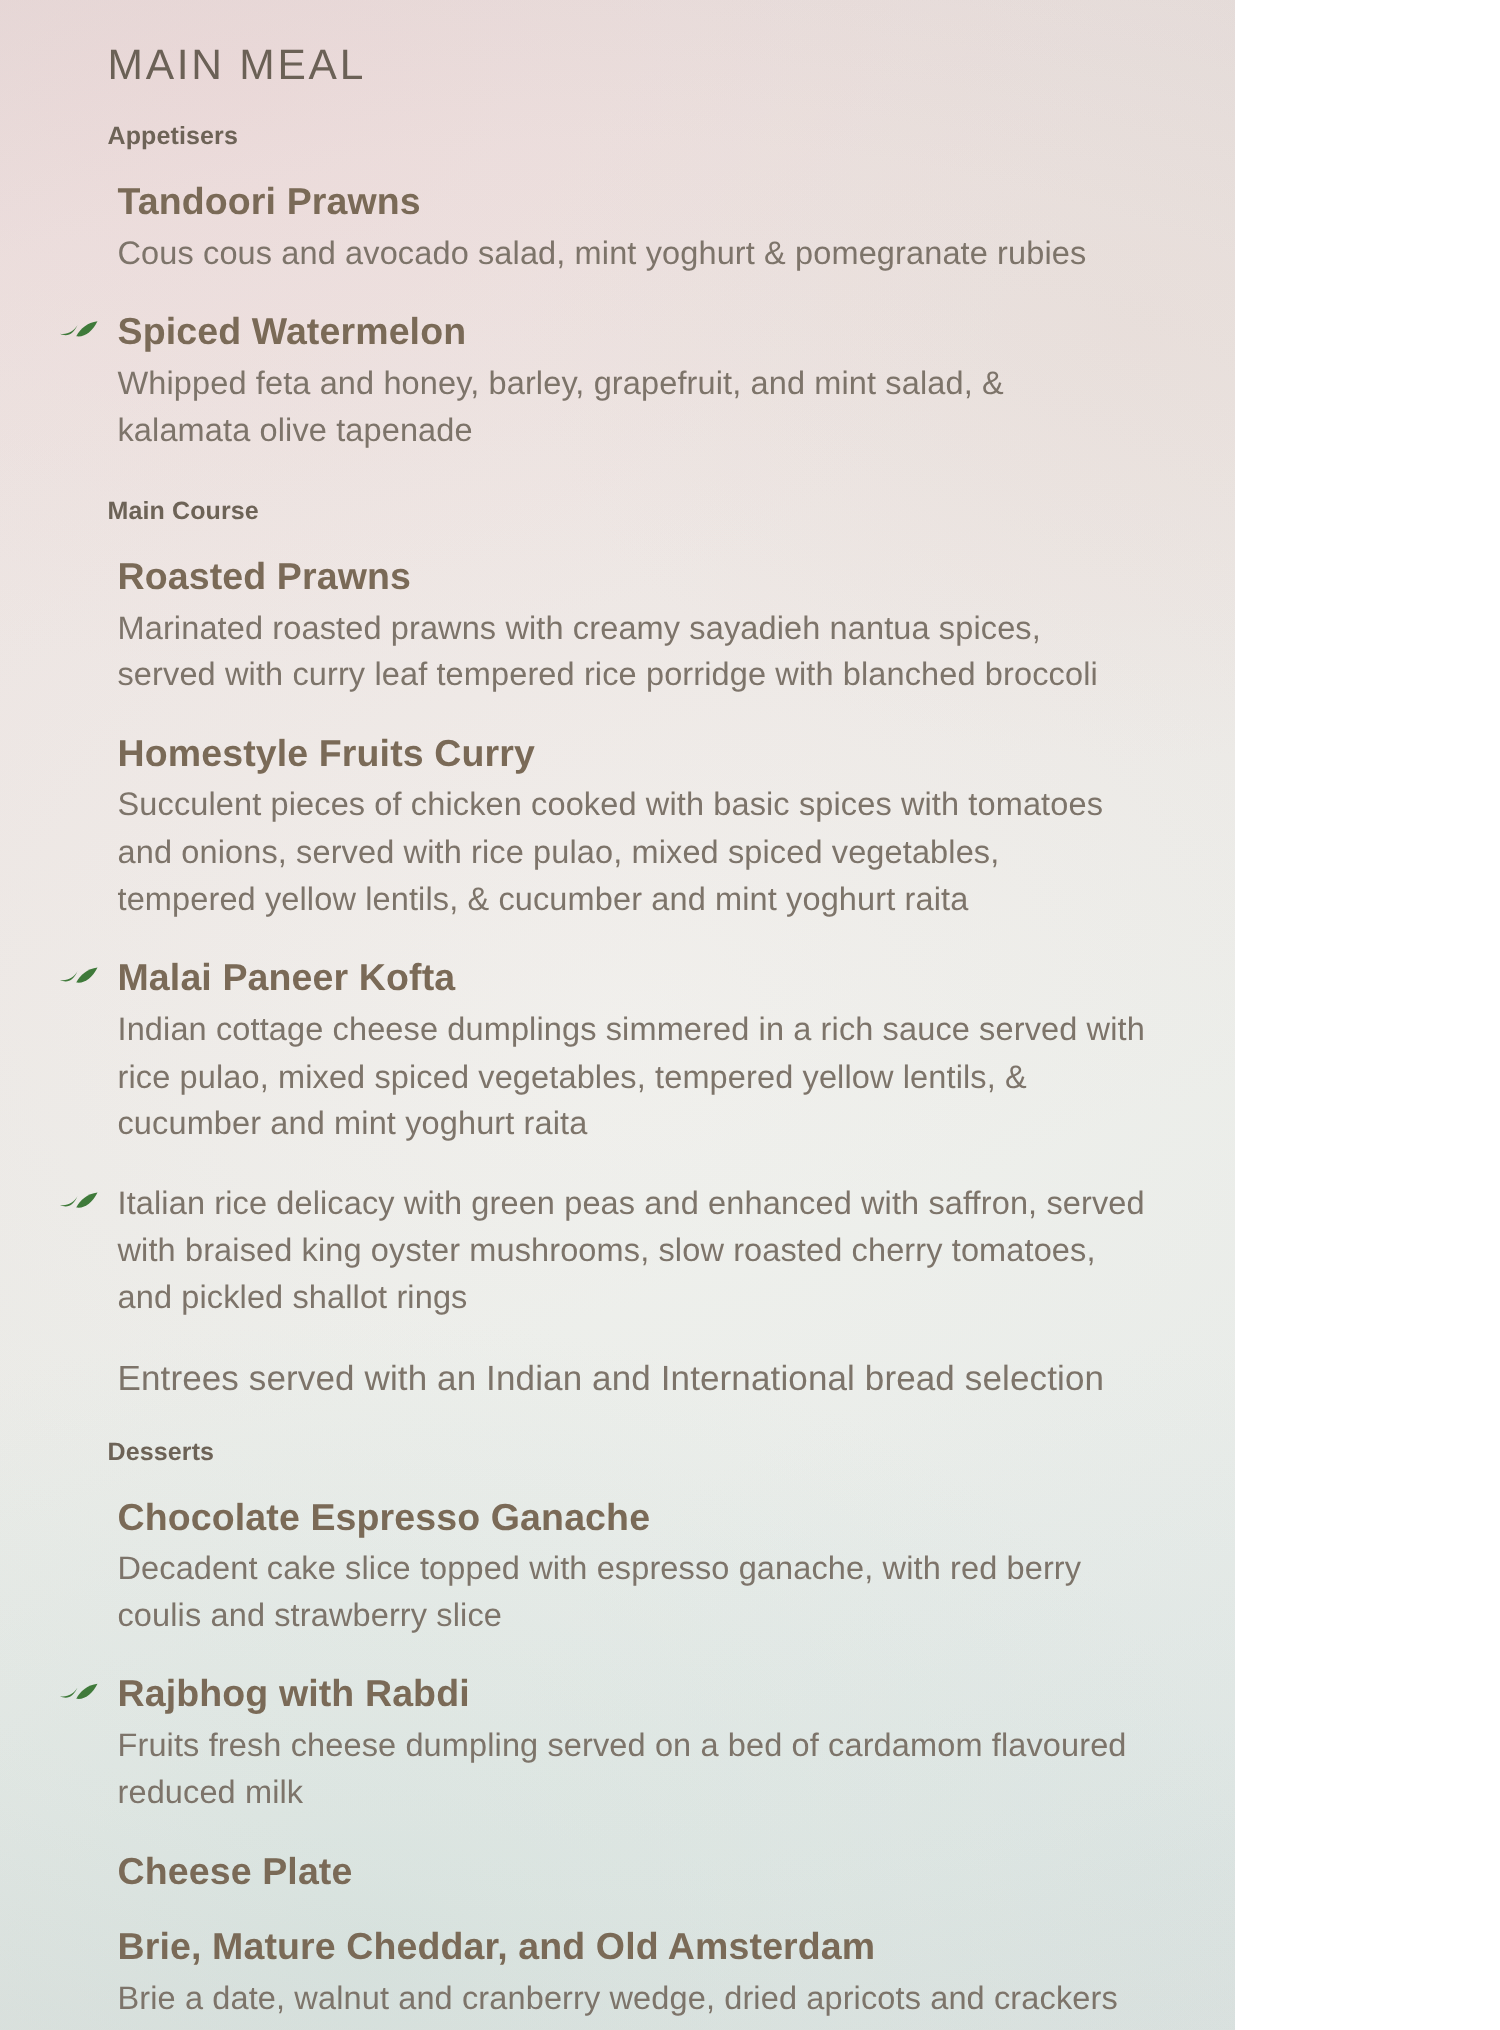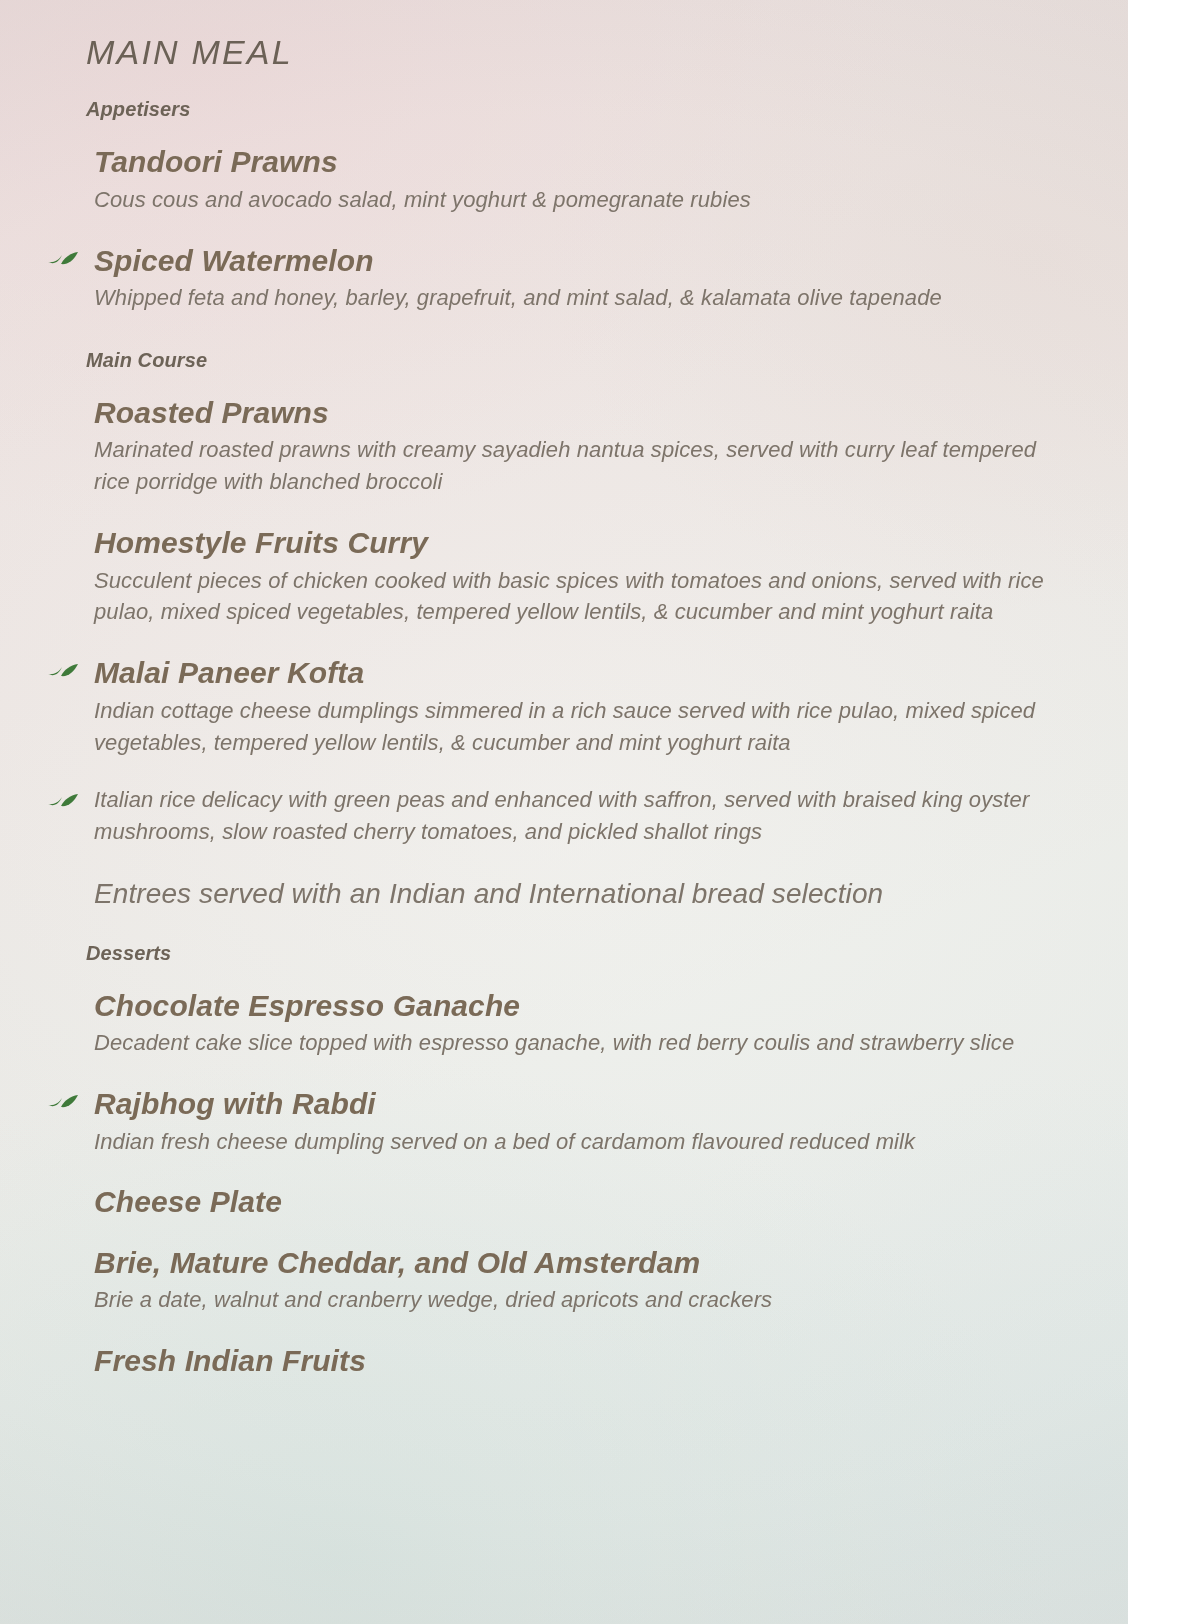--- a/index.html
+++ b/index.html
@@ -10,30 +10,29 @@
     width: 1200px;
     height: 1624px;
     font-family: "Liberation Sans", sans-serif;
     background: #ffffff;
     overflow: hidden;
   }
 
   
   .page {
     position: relative;
-    width: 1128px;
+    width: 988px;
     height: 1624px;
     background:
       radial-gradient(ellipse 900px 600px at 18% 4%, rgba(242, 224, 224, 0.95) 0%, rgba(240, 226, 224, 0.35) 55%, rgba(255,255,255,0) 78%),
       radial-gradient(ellipse 700px 500px at 92% 16%, rgba(236, 226, 222, 0.8) 0%, rgba(255,255,255,0) 70%),
       radial-gradient(ellipse 1000px 700px at 30% 96%, rgba(219, 232, 228, 0.85) 0%, rgba(255,255,255,0) 72%),
       radial-gradient(ellipse 800px 600px at 95% 92%, rgba(222, 233, 231, 0.7) 0%, rgba(255,255,255,0) 70%),
       linear-gradient(160deg, #f3e7e6 0%, #f0eae7 35%, #eef0ec 62%, #e9f0ee 100%);
     box-sizing: border-box;
-    font-style: italic;
   }
   
   .page::after {
     content: "";
     position: absolute;
     inset: 0;
     pointer-events: none;
     background:
       radial-gradient(ellipse 1400px 1000px at 50% 50%, rgba(255,255,255,0.10) 0%, rgba(120,110,105,0.05) 70%, rgba(90,80,78,0.10) 100%);
   }
@@ -72,21 +71,21 @@
   .dish-name {
     font-size: 30px;
     font-weight: 600;
     color: #7a6a57;
     line-height: 1.28;
     margin: 0;
     letter-spacing: 0.1px;
   }
 
   .dish-desc {
-    font-size: 22px;
+    font-size: 26px;
     font-weight: 400;
     color: #7d746a;
     line-height: 1.45;
     margin: 2px 0 0 0;
     letter-spacing: 0.1px;
   }
 
   .note {
     font-size: 28px;
     color: #7d746a;
@@ -192,21 +191,21 @@
     </div>
 
     <div class="dish veg">
       <span class="leaf-icon">
         <svg viewBox="0 0 34 24" width="34" height="24" aria-hidden="true">
           <path d="M2 16 C8 17, 13 14, 16 9 C13 16, 8 19, 2 16 Z" fill="#3f7a3a"></path>
           <path d="M15 18 C18 12, 24 7, 32 6 C28 14, 22 19, 15 18 Z" fill="#3f7a3a"></path>
         </svg>
       </span>
       <div class="dish-name">Rajbhog with Rabdi</div>
-      <div class="dish-desc">Indian fresh cheese dumpling served on a bed of cardamom flavoured reduced milk</div>
+      <div class="dish-desc">Fruits fresh cheese dumpling served on a bed of cardamom flavoured reduced milk</div>
     </div>
 
     <div class="dish tight">
       <div class="dish-name">Cheese Plate</div>
     </div>
 
     <div class="dish">
       <div class="dish-name">Brie, Mature Cheddar, and Old Amsterdam</div>
       <div class="dish-desc">Brie a date, walnut and cranberry wedge, dried apricots and crackers</div>
     </div>

